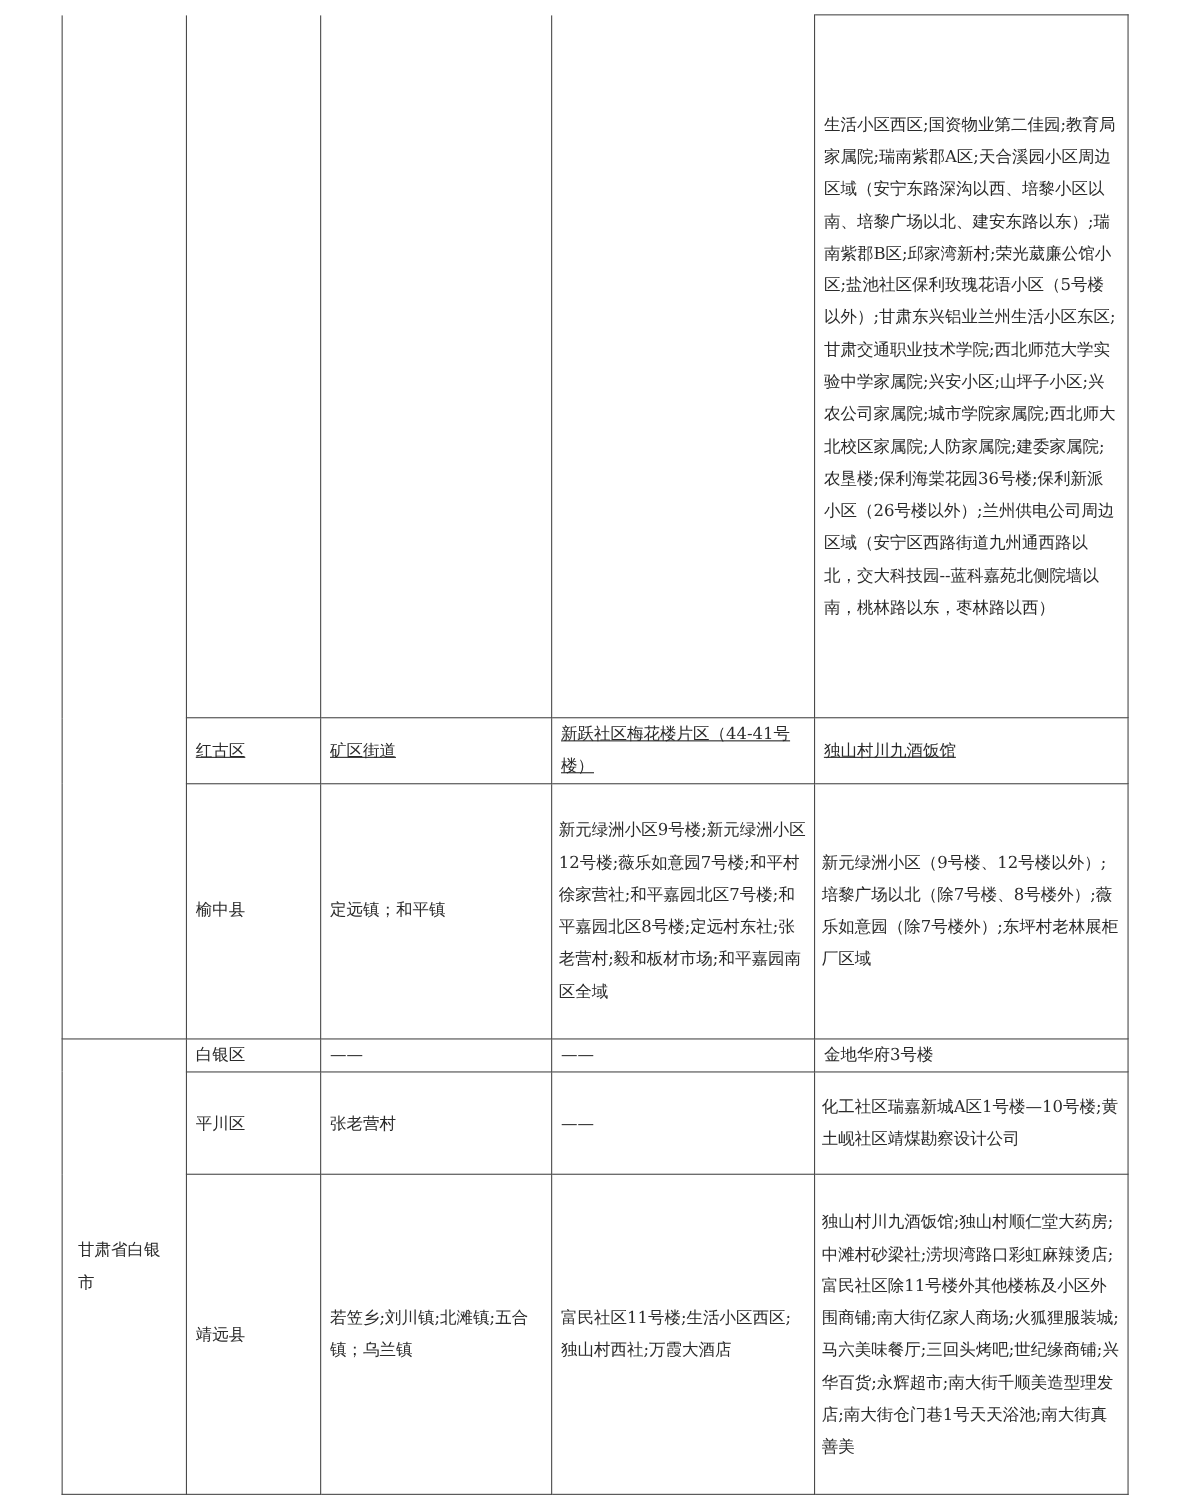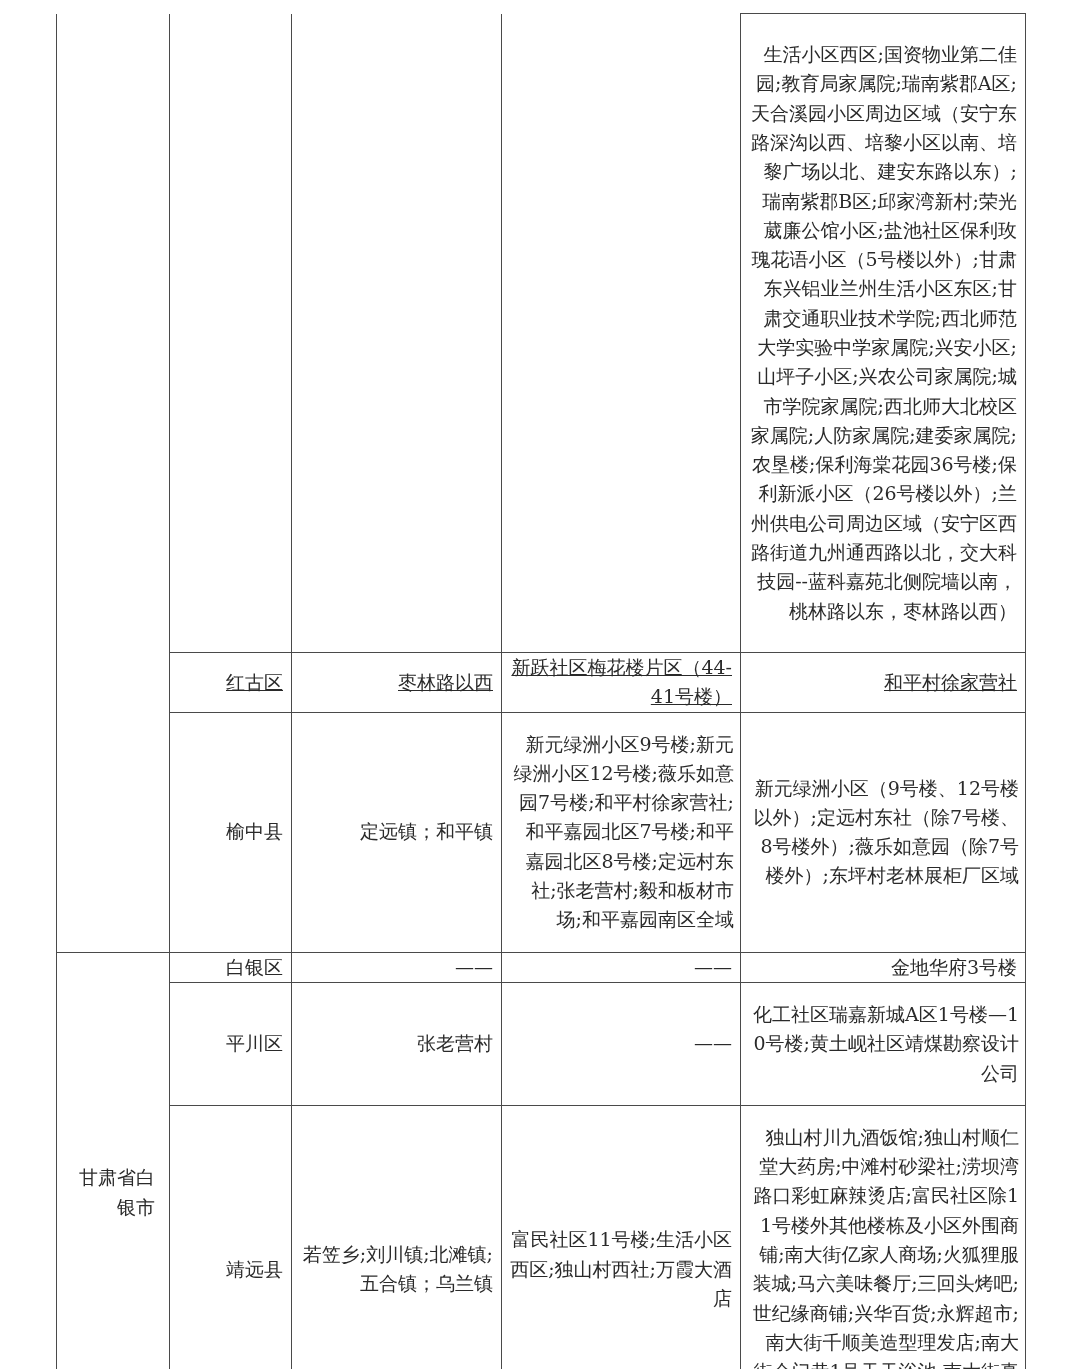--- a/index.html
+++ b/index.html
@@ -18,23 +18,23 @@
     .doc-table {
       position: absolute;
       left: 56px;
       top: 13px;
       border-collapse: collapse;
       table-layout: fixed;
       width: 969px;
     }
     .doc-table td {
       border: 1.5px solid #4a4a4a;
-      text-align: right;
+      text-align: left;
       vertical-align: middle;
-      font-size: 19px;
+      font-size: 15px;
       line-height: 29.3px;
       padding: 0 8px;
       word-break: break-all;
     }
     .doc-table td.tight {
       padding: 17px 6px;
     }
     .doc-table td.top-open {
       border-top: none;
     }
@@ -76,42 +76,42 @@
       <td>
         <span class="cell-text">生活小区西区;国资物业第二佳园;教育局家属院;瑞南紫郡A区;天合溪园小区周边区域（安宁东路深沟以西、培黎小区以南、培黎广场以北、建安东路以东）;瑞南紫郡B区;邱家湾新村;荣光葳廉公馆小区;盐池社区保利玫瑰花语小区（5号楼以外）;甘肃东兴铝业兰州生活小区东区;甘肃交通职业技术学院;西北师范大学实验中学家属院;兴安小区;山坪子小区;兴农公司家属院;城市学院家属院;西北师大北校区家属院;人防家属院;建委家属院;农垦楼;保利海棠花园36号楼;保利新派小区（26号楼以外）;兰州供电公司周边区域（安宁区西路街道九州通西路以北，交大科技园--蓝科嘉苑北侧院墙以南，桃林路以东，枣林路以西）</span>
       </td>
     </tr>
 
     <tr style="height:58px;text-decoration:underline;">
       <td>
         <span class="cell-text">红古区</span>
       </td>
       <td>
-        <span class="cell-text">枣林路以西</span>
+        <span class="cell-text">矿区街道</span>
       </td>
       <td>
         <span class="cell-text">新跃社区梅花楼片区（44-41号楼）</span>
       </td>
       <td>
-        <span class="cell-text">和平村徐家营社</span>
+        <span class="cell-text">独山村川九酒饭馆</span>
       </td>
     </tr>
 
     <tr style="height:232px;">
       <td>
         <span class="cell-text">榆中县</span>
       </td>
       <td>
         <span class="cell-text">定远镇；和平镇</span>
       </td>
       <td class="tight">
         <span class="cell-text">新元绿洲小区9号楼;新元绿洲小区12号楼;薇乐如意园7号楼;和平村徐家营社;和平嘉园北区7号楼;和平嘉园北区8号楼;定远村东社;张老营村;毅和板材市场;和平嘉园南区全域</span>
       </td>
       <td class="tight">
-        <span class="cell-text">新元绿洲小区（9号楼、12号楼以外）;定远村东社（除7号楼、8号楼外）;薇乐如意园（除7号楼外）;东坪村老林展柜厂区域</span>
+        <span class="cell-text">新元绿洲小区（9号楼、12号楼以外）;培黎广场以北（除7号楼、8号楼外）;薇乐如意园（除7号楼外）;东坪村老林展柜厂区域</span>
       </td>
     </tr>
 
     <tr style="height:30px;">
       <td rowspan="3" class="bottom-open-none">
         <span class="cell-text" style="padding:0 6px;">甘肃省白银市</span>
       </td>
       <td>
         <span class="cell-text">白银区</span>
       </td>

